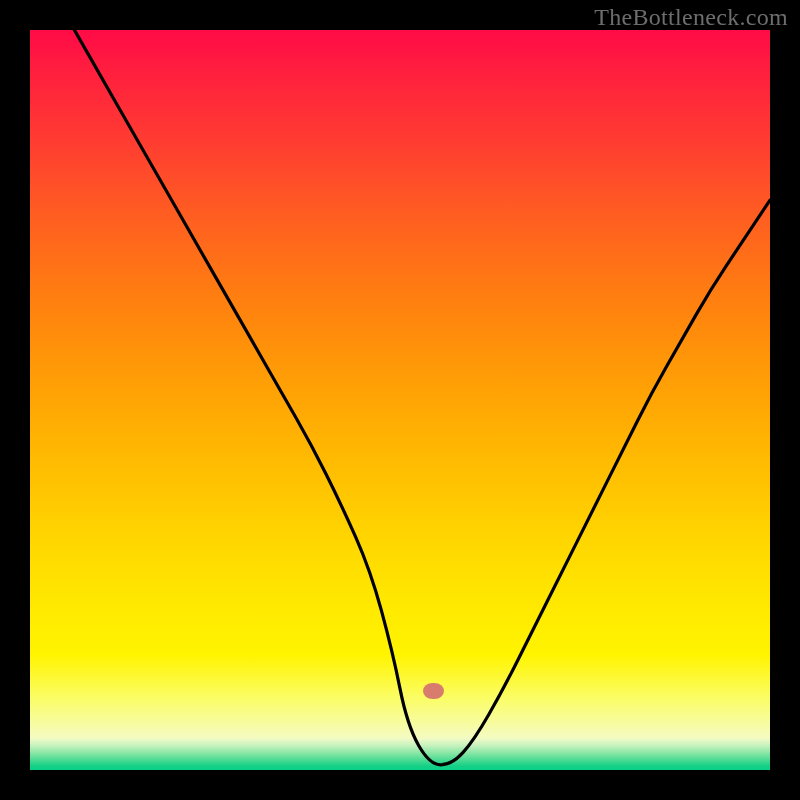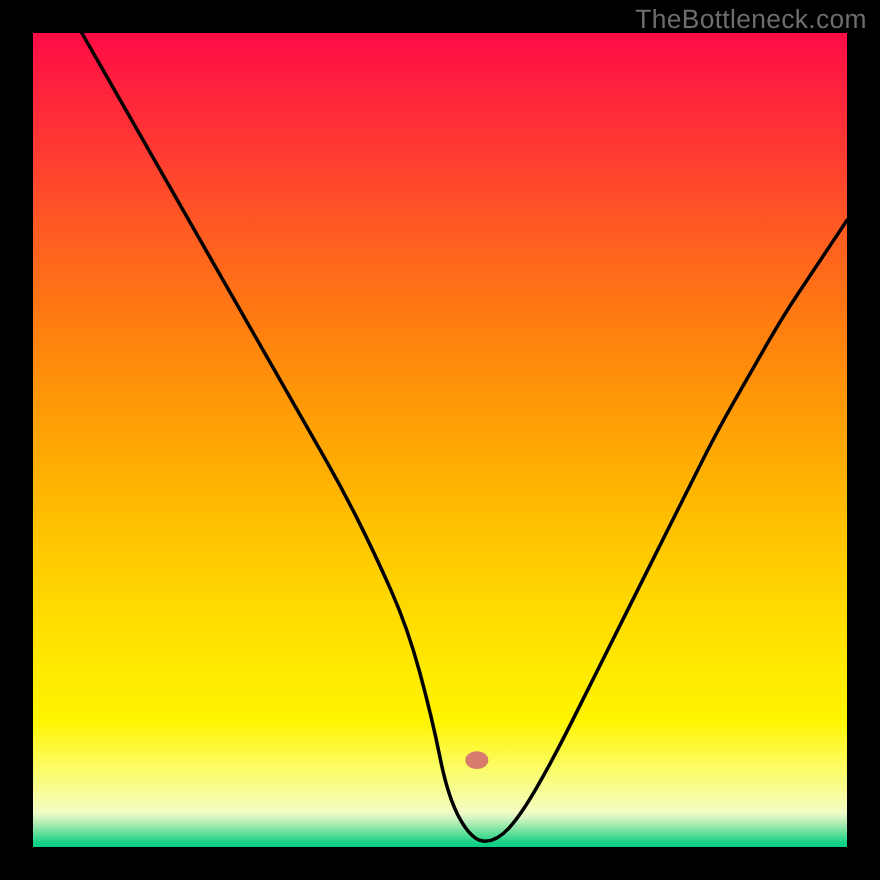--- a/index.html
+++ b/index.html
@@ -9,20 +9,21 @@
     height: 800px;
     background: #000;
     overflow: hidden;
     font-family: Arial, Helvetica, sans-serif;
   }
   .frame {
     position: relative;
     width: 800px;
     height: 732px;
     background: #000;
+    font-family: Liberation Serif, serif;
   }
   .watermark {
     position: absolute;
     top: 4px;
     right: 12px;
     color: #6d6d6d;
     font-size: 24px;
     font-weight: 500;
     letter-spacing: 0.3px;
     z-index: 4;

